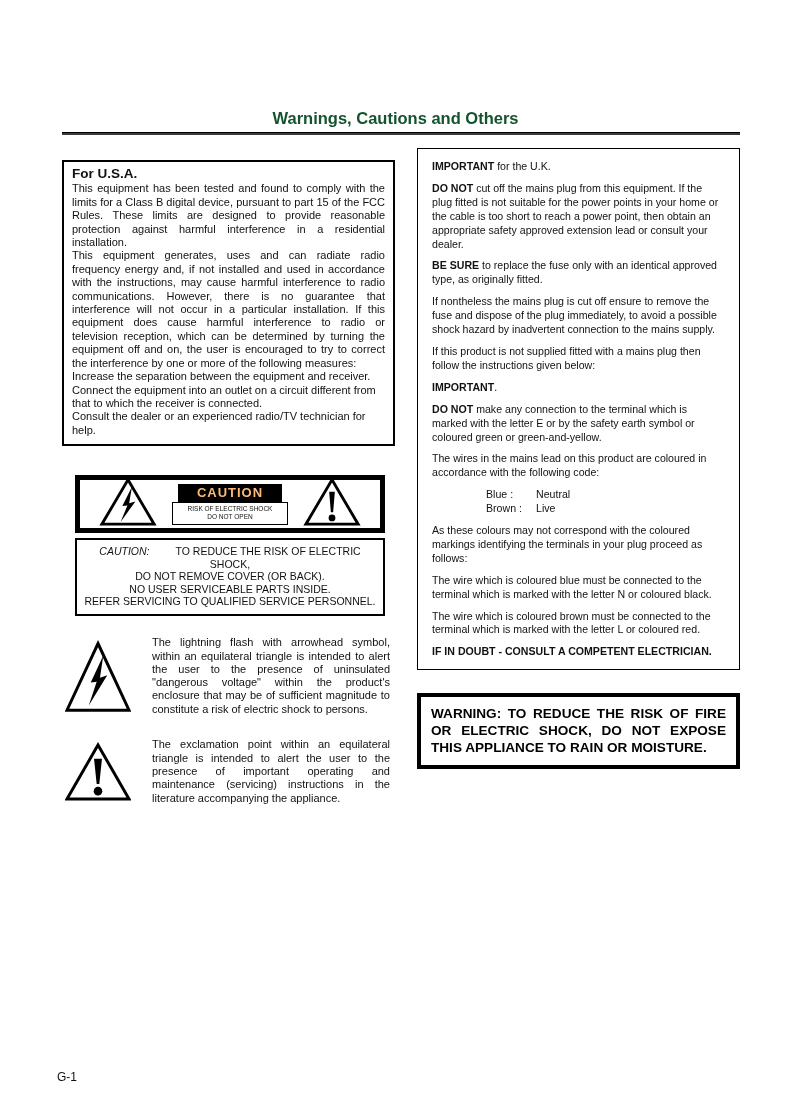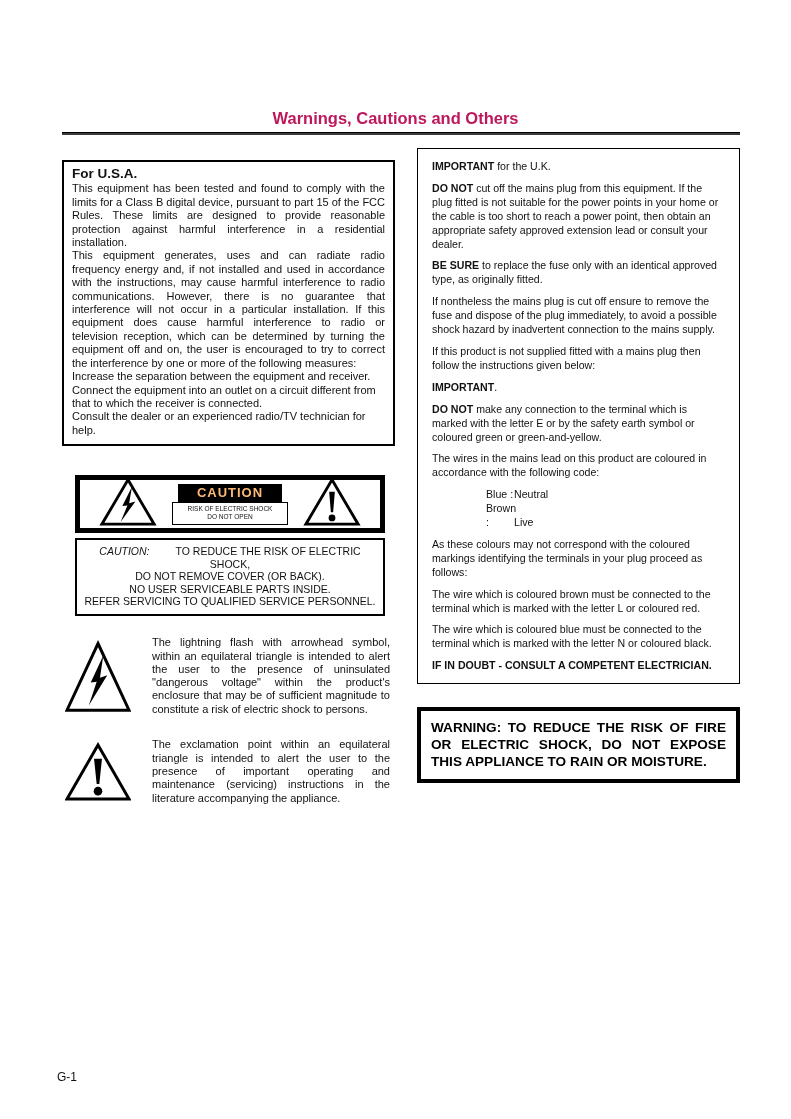--- a/index.html
+++ b/index.html
@@ -12,21 +12,21 @@
     color: #111;
     overflow: hidden;
   }
   .page-title {
     position: absolute;
     top: 109px; left: 0;
     width: 100%;
     text-align: center;
     font-size: 16.5px;
     font-weight: bold;
-    color: #be185d;
+    color: #14532d;
   }
   .title-rule {
     position: absolute;
     top: 132px; left: 62px;
     width: 678px; height: 3px;
     background: #3a3a3a;
     border-top: 1px solid #000;
   }
   
   .left-col {
@@ -112,21 +112,21 @@
   .uk-box {
     border: 1.5px solid #000;
     padding: 11px 14px 10px 14px;
     font-size: 10.6px;
     line-height: 13.9px;
   }
   .uk-box p { margin-bottom: 8px; }
   .uk-box p:last-child { margin-bottom: 0; }
   .uk-box b { font-weight: bold; }
   .wire-rows { margin: 0 0 8px 54px; }
-  .wire-row .wire-colour { display: inline-block; width: 28px; }
+  .wire-row .wire-colour { display: inline-block; width: 50px; }
   .warning-box {
     margin-top: 23px;
     border: 4px solid #000;
     padding: 8px 10px 9px 10px;
     font-size: 13.6px;
     line-height: 17px;
     font-weight: bold;
     text-align: justify;
     color: #000;
   }
@@ -224,22 +224,22 @@
     <div class="wire-rows">
       <div class="wire-row">
         <span class="wire-colour">Blue :</span><span>Neutral</span>
       </div>
       <div class="wire-row">
         <span class="wire-colour">Brown :</span><span>Live</span>
       </div>
     </div>
 
     <p><b></b><span>As these colours may not correspond with the coloured markings identifying the terminals in your plug proceed as follows:</span></p>
+    <p><b></b><span>The wire which is coloured blue must be connected to the terminal which is marked with the letter N or coloured black.</span></p>
     <p><b></b><span>The wire which is coloured brown must be connected to the terminal which is marked with the letter L or coloured red.</span></p>
-    <p><b></b><span>The wire which is coloured blue must be connected to the terminal which is marked with the letter N or coloured black.</span></p>
     <p><b>IF IN DOUBT - CONSULT A COMPETENT ELECTRICIAN.</b><span></span></p>
   </div>
 
   <div class="warning-box">
     <span>WARNING: TO REDUCE THE RISK OF FIRE OR ELECTRIC SHOCK, DO NOT EXPOSE THIS APPLIANCE TO RAIN OR MOISTURE.</span>
   </div>
 
 </div>
 
 <div class="page-number">G-1</div>

